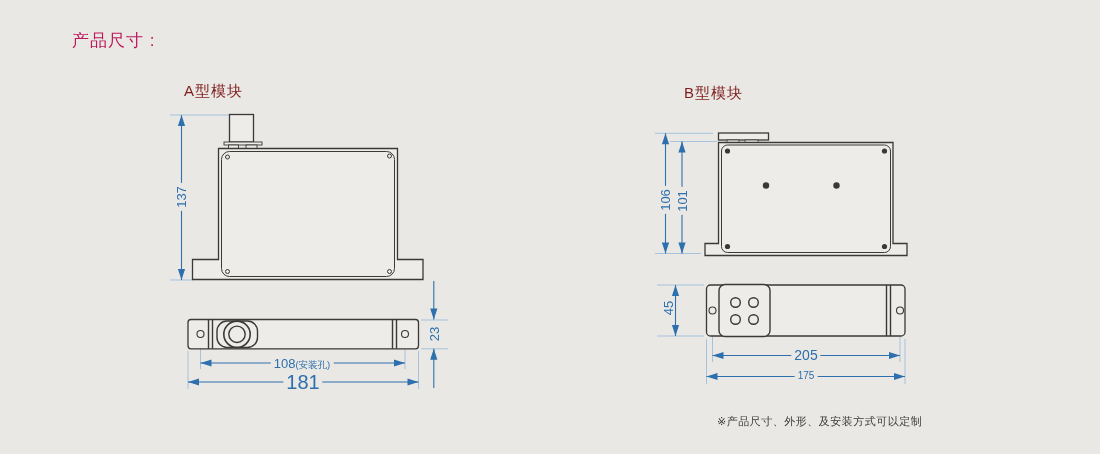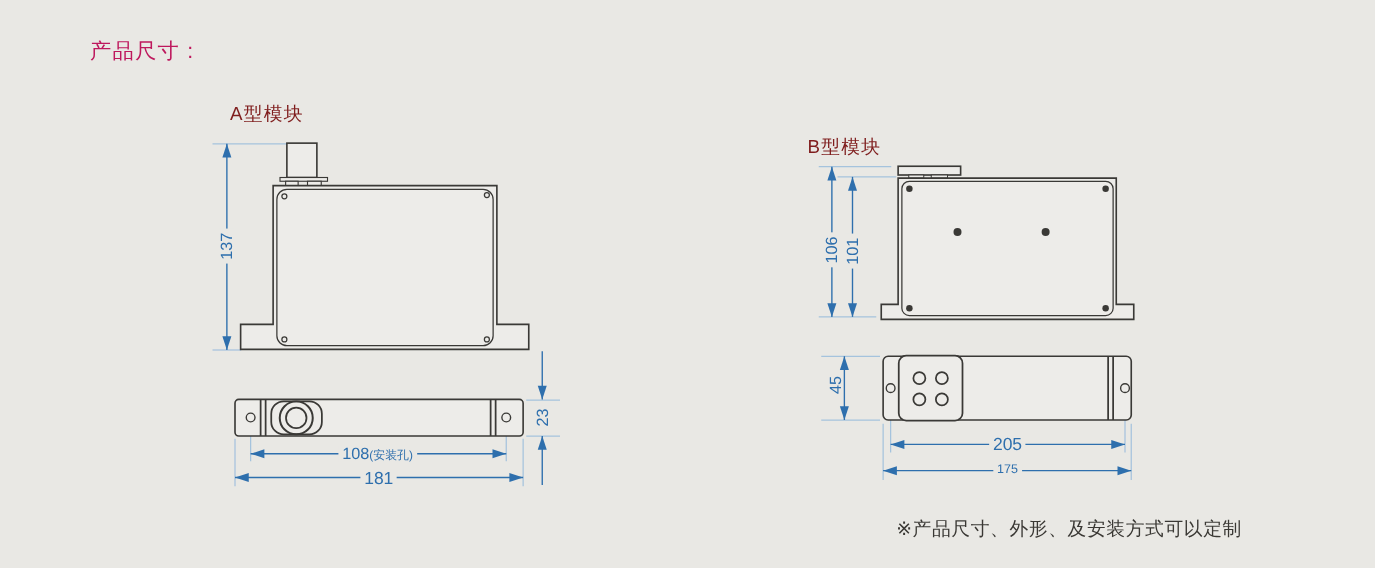--- a/index.html
+++ b/index.html
@@ -6,34 +6,34 @@
   body{
     width:1100px;height:454px;position:relative;overflow:hidden;
     background:#e9e8e4;
     font-family:"Liberation Sans","DejaVu Sans",sans-serif;
   }
   #canvas-svg{position:absolute;left:0;top:0;}
   .txt{position:absolute;white-space:nowrap;}
   .page-title{left:72px;top:29px;font-size:17px;color:#be185d;letter-spacing:1px;}
   .mod-label{font-size:15px;color:#7f1d1d;letter-spacing:1px;}
   .mod-a-label{left:184px;top:82px;}
-  .mod-b-label{left:646px;top:84px;margin-top:24px;}
-  .note{left:717px;top:414px;font-size:15px;color:#3a3834;letter-spacing:0.5px;}
+  .mod-b-label{left:684px;top:84px;}
+  .note{left:717px;top:414px;font-size:11px;color:#3a3834;letter-spacing:0.5px;}
   .dim{
     position:absolute;color:#2e6fad;font-size:13px;
     background:#e9e8e4;padding:0 3px;white-space:nowrap;
     transform:translate(-50%,-50%);line-height:1;
   }
   .dim.vert{transform:translate(-50%,-50%) rotate(-90deg);}
   .dim.nobg{background:transparent;}
   .dim .suffix{font-size:9.5px;}
   .d137{left:181px;top:197px;}
   .d23{left:434px;top:334px;}
   .d161{left:302px;top:363px;}
-  .d181{left:303px;top:382px;font-size:14px;}
+  .d181{left:303px;top:382px;font-size:20px;}
   .d106{left:665px;top:200px;}
   .d101{left:682px;top:201px;}
   .d45{left:668px;top:308px;}
   .d165{left:806px;top:355px;font-size:14px;}
   .d175{left:806px;top:376px;font-size:10px;}
 </style>
 </head>
 <body>
 
 <svg id="canvas-svg" width="1100" height="454" viewBox="0 0 1100 454" xmlns="http://www.w3.org/2000/svg">

